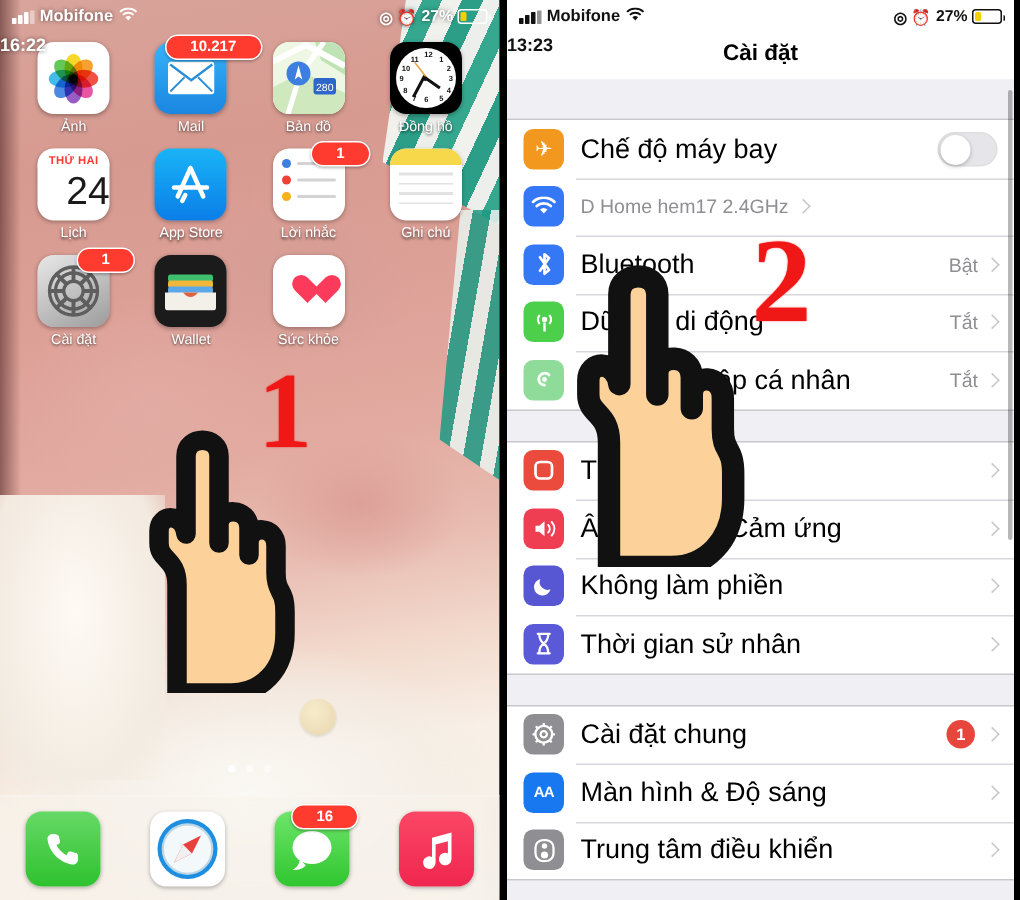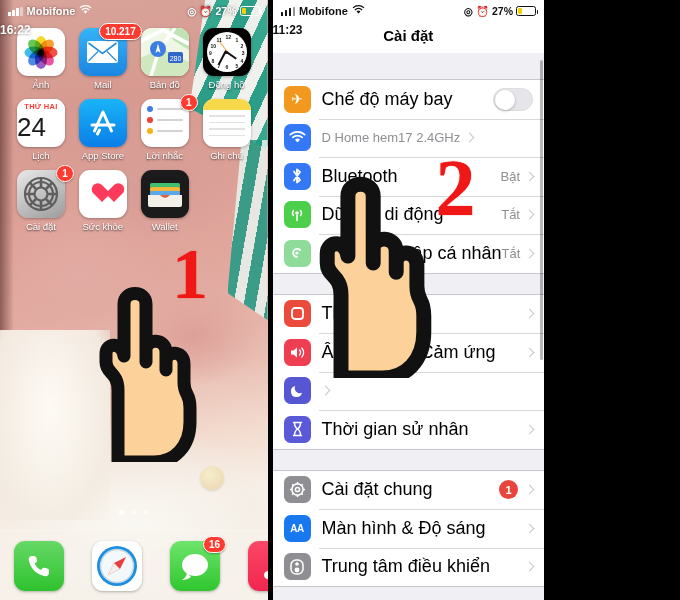--- a/index.html
+++ b/index.html
@@ -1,21 +1,21 @@
 <!DOCTYPE html>
 <html><head>
 <meta charset="utf-8">
 <style>
   * { margin:0; padding:0; box-sizing:border-box; }
   body {
     width:680px; height:600px; overflow:hidden;
     font-family:"Liberation Sans", sans-serif;
     background:#000;
   }
-  .screens { display:flex; width:544px; height:600px; }
+  .screens { display:flex; width:676px; height:600px; }
 
   
   .home {
     position:relative; width:335px; height:600px; overflow:hidden;
     background:#000;
   }
   .wallpaper {
     position:absolute; inset:0;
     background:
       radial-gradient(ellipse 130px 90px at 58% 30%, rgba(214,158,150,.95) 0%, rgba(205,146,138,0) 70%),
@@ -85,21 +85,21 @@
     display:flex; align-items:center; justify-content:center;
   }
   .app-label {
     margin-top:3px; font-size:9.5px; color:#fff; white-space:nowrap;
     text-shadow:0 1px 2px rgba(0,0,0,.75);
   }
   .badge {
     position:absolute; top:-5px; right:-6px; min-width:17px; height:17px;
     border-radius:9px; background:#ff3b30; color:#fff;
     font-size:10px; font-weight:bold; display:flex; align-items:center;
-    justify-content:center; padding:0 5px; border:1.3px solid #fff;
+    justify-content:center; padding:0 16px; border:1.3px solid #fff;
     box-shadow:0 1px 2px rgba(0,0,0,.3); z-index:3;
   }
   .badge.wide{ right:-12px; }
 
   
   .ic-camera{background:linear-gradient(180deg,#e6e6e6,#bdbdbd);}
   .cam-body{width:30px;height:21px;background:#4a4a4a;border-radius:4px;position:relative;}
   .cam-body::before{content:"";position:absolute;left:9px;top:4px;width:13px;height:13px;border-radius:50%;border:2.5px solid #d8d8d8;}
   .cam-body::after{content:"";position:absolute;right:3px;top:3px;width:3px;height:3px;border-radius:50%;background:#f2d64b;}
   .cam-top{position:absolute;top:10px;left:17px;width:9px;height:4px;background:#4a4a4a;border-radius:2px 2px 0 0;}
@@ -116,21 +116,21 @@
   .clockface i{position:absolute;left:50%;top:50%;transform-origin:0 0;background:#111;}
   .hand-h{width:12px;height:2px;margin-top:-1px;transform:rotate(35deg);}
   .hand-m{width:16px;height:1.6px;margin-top:-.8px;transform:rotate(118deg);}
   .hand-s{width:13px;height:1px;background:#e8a33d !important;transform:rotate(232deg);}
   .clockface .dot{width:3px;height:3px;border-radius:50%;margin:-1.5px 0 0 -1.5px;transform:none;}
   .cnum{position:absolute;font-size:5px;color:#111;font-weight:bold;}
 
   .ic-cal{background:#fff;display:block;}
   .cal-top{height:13px;background:#fff;color:#fb3b30;font-size:7.5px;font-weight:bold;
     display:flex;align-items:center;justify-content:center;letter-spacing:.3px;padding-top:2px;}
-  .cal-day{font-size:26px;color:#1a1a1a;text-align:left;line-height:30px;font-weight:400;}
+  .cal-day{font-size:26px;color:#1a1a1a;text-align:right;line-height:30px;font-weight:400;}
 
   .ic-appstore{background:linear-gradient(180deg,#1ab4f7,#0a7ee8);}
   .ic-reminders{background:#fff;padding:7px 6px;display:block;}
   .rem-row{display:flex;align-items:center;gap:4px;margin-bottom:5px;}
   .rem-row b{width:6px;height:6px;border-radius:50%;display:block;}
   .rem-row span{flex:1;height:1.6px;background:#d3d3d3;border-radius:1px;}
 
   .ic-notes{background:#fff;display:block;}
   .notes-top{height:11px;background:#f7d84b;}
   .notes-line{height:1.5px;background:#e2e2e2;margin:5px 6px 0;}
@@ -403,37 +403,37 @@
             <g stroke="#5e5e5e" stroke-width="2.6">
               <path d="M20 4 V13 M20 27 V36 M4 20 H13 M27 20 H36"></path>
               <path d="M8.7 8.7 L15 15 M25 25 L31.3 31.3 M31.3 8.7 L25 15 M15 25 L8.7 31.3"></path>
             </g>
           </svg>
         </div>
         <div class="app-label">Cài đặt</div>
       </div>
 
       <div class="app">
-        <div class="ic ic-health">
-          <div class="heart"></div>
-        </div>
-        <div class="app-label">Sức khỏe</div>
-      </div>
-
-      <div class="app">
         <div class="ic ic-wallet">
           <svg width="34" height="26" viewBox="0 0 34 26">
             <rect x="2" y="2" width="30" height="5" rx="1.6" fill="#3fbf6e"></rect>
             <rect x="2" y="6" width="30" height="5" rx="1.6" fill="#f2b63c"></rect>
             <rect x="2" y="10" width="30" height="5" rx="1.6" fill="#5aa8e8"></rect>
             <path d="M0 14 h34 v10 a2 2 0 0 1-2 2 H2 a2 2 0 0 1-2-2z" fill="#f3f0ea"></path>
             <path d="M12 14 q5 6 10 0" fill="#e0623f"></path>
           </svg>
         </div>
         <div class="app-label">Wallet</div>
+      </div>
+
+      <div class="app">
+        <div class="ic ic-health">
+          <div class="heart"></div>
+        </div>
+        <div class="app-label">Sức khỏe</div>
       </div>
     </div>
 
     <div class="pagedots" style="position:absolute;left:0;right:0;bottom:76px;">
       <i class="on"></i>
         <i></i>
         <i></i>
     </div>
 
     <div class="dock" style="position:absolute;left:0;right:0;bottom:0;">
@@ -495,21 +495,21 @@
           </span>
         <span>Mobifone</span>
         <span>
           <svg width="13" height="10" viewBox="0 0 13 10">
               <path d="M6.5 8.6 4.6 6.5a2.8 2.8 0 0 1 3.8 0z" fill="#111"></path>
               <path d="M2.9 4.9a5.3 5.3 0 0 1 7.2 0" stroke="#111" stroke-width="1.3" fill="none"></path>
               <path d="M1 2.9a8 8 0 0 1 11 0" stroke="#111" stroke-width="1.3" fill="none"></path>
             </svg>
         </span>
       </span>
-      <span class="sb-mid">11:23</span>
+      <span class="sb-mid">13:23</span>
       <span class="sb-right" style="color:#111">
         <span>◎</span>
         <span>⏰</span>
         <span>27%</span>
         <span class="batt">
             <i></i>
           </span>
       </span>
     </div>
 
@@ -593,20 +593,21 @@
         </span>
         <span class="r-label">Âm thanh &amp; Cảm ứng</span>
         <span class="chev"></span>
       </div>
       <div class="row">
         <span class="r-ic t-dnd">
           <svg width="15" height="15" viewBox="0 0 15 15">
               <path d="M12 9.8A5.2 5.2 0 0 1 5.2 3 5.6 5.6 0 1 0 12 9.8z" fill="#fff"></path>
             </svg>
         </span>
+        <span class="r-label">Không làm phiền</span>
         <span class="chev"></span>
       </div>
       <div class="row">
         <span class="r-ic t-screen">
           <svg width="13" height="16" viewBox="0 0 13 16">
               <path d="M2.5 1.5h8M2.5 14.5h8M3.5 1.5 Q3.5 6 6.5 8 Q9.5 6 9.5 1.5M3.5 14.5 Q3.5 10 6.5 8 Q9.5 10 9.5 14.5" stroke="#fff" stroke-width="1.5" fill="none" stroke-linecap="round"></path>
             </svg>
         </span>
         <span class="r-label">Thời gian sử nhân</span>
         <span class="chev"></span>

